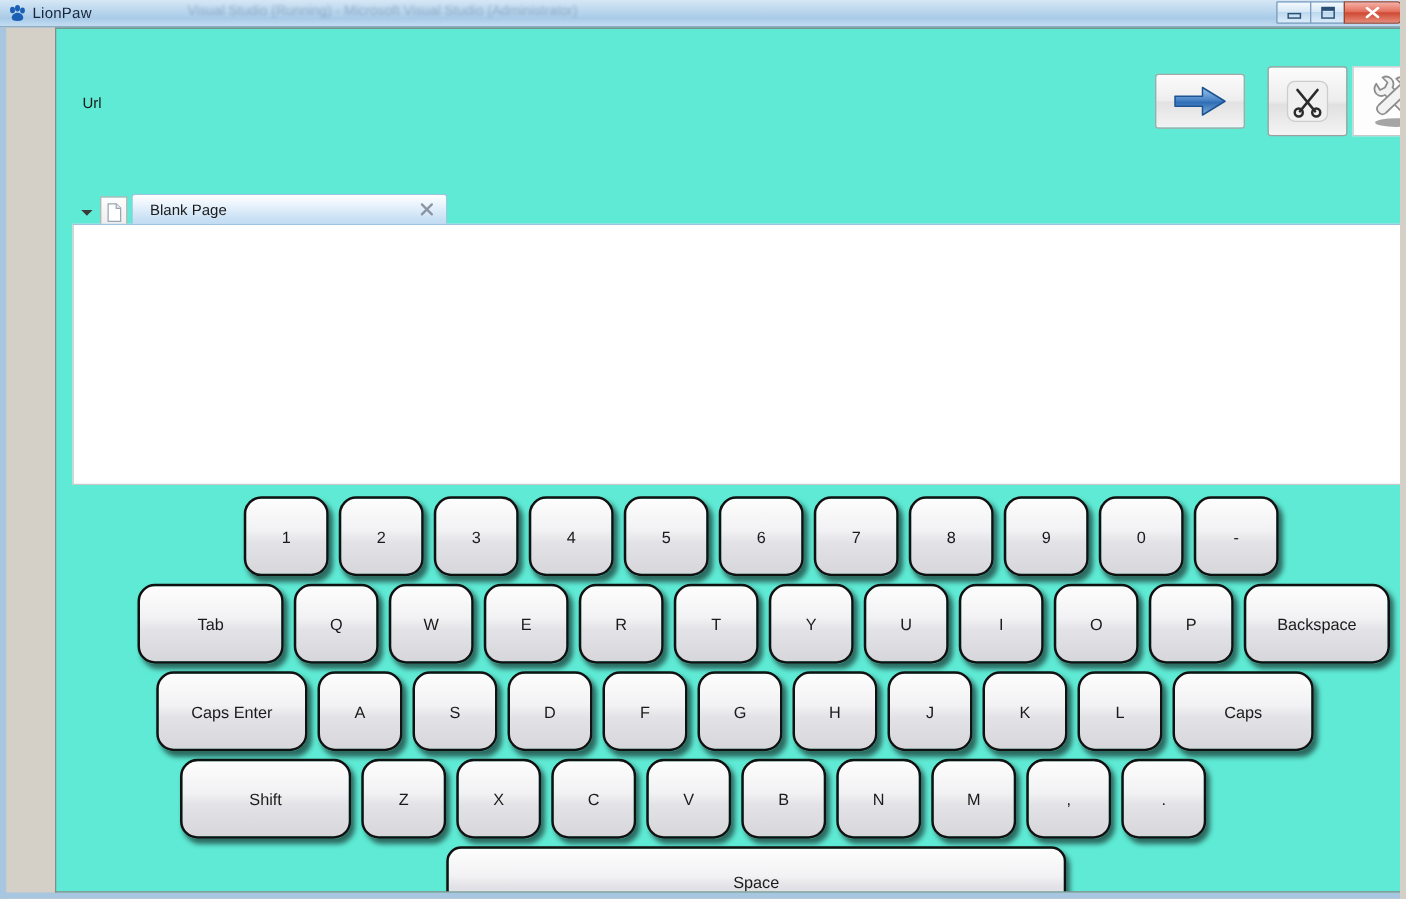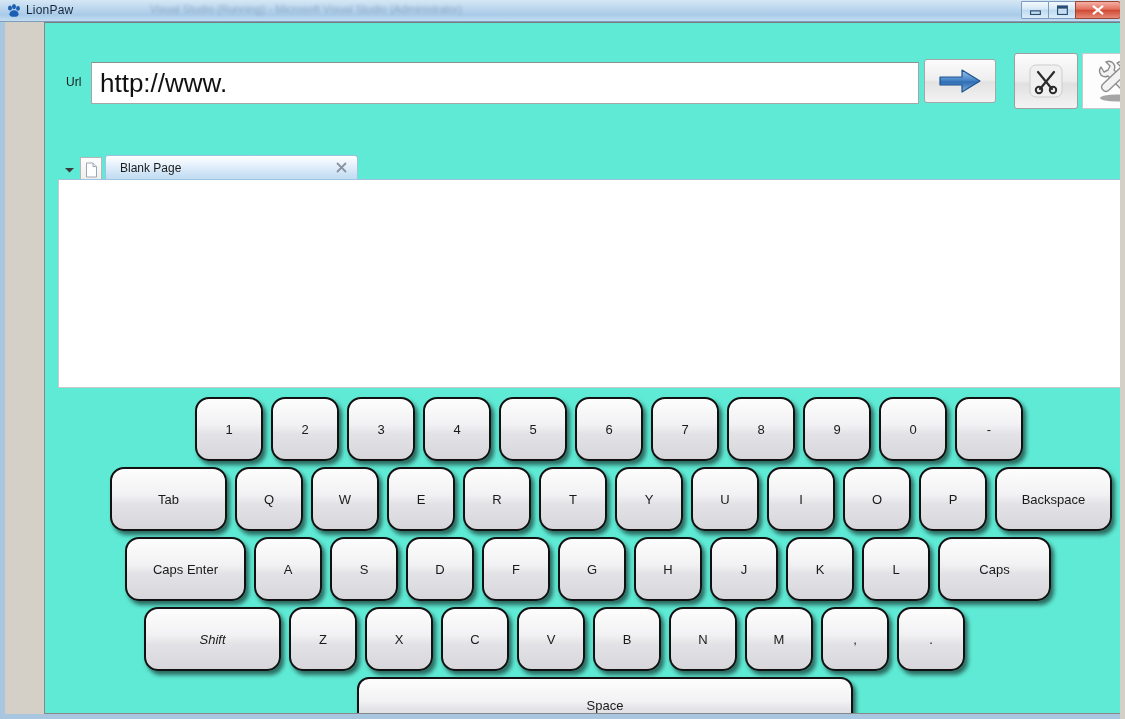--- a/index.html
+++ b/index.html
@@ -312,21 +312,20 @@
         </svg>
       </div>
     </div>
   </div>
 
   <div class="winbody">
     <div class="client">
 
       <div class="urlrow">
         <div class="url-label">Url</div>
-        <input class="url-input" type="text" value="http://www." style="">
 
         <div class="go-btn">
           <svg width="48" height="28" viewBox="0 0 48 28">
             <defs>
               <linearGradient id="arrG" x1="0" y1="0" x2="0" y2="1">
                 <stop offset="0%" stop-color="#9dc4ea"></stop>
                 <stop offset="45%" stop-color="#4a86c8"></stop>
                 <stop offset="55%" stop-color="#2f6db5"></stop>
                 <stop offset="100%" stop-color="#7fb0de"></stop>
               </linearGradient>
@@ -415,21 +414,21 @@
             <div class="key" style="left: 281px; width: 68px;">D</div>
             <div class="key" style="left: 357px; width: 68px;">F</div>
             <div class="key" style="left: 433px; width: 68px;">G</div>
             <div class="key" style="left: 509px; width: 68px;">H</div>
             <div class="key" style="left: 585px; width: 68px;">J</div>
             <div class="key" style="left: 661px; width: 68px;">K</div>
             <div class="key" style="left: 737px; width: 68px;">L</div>
             <div class="key" style="left: 813px; width: 113px;">Caps</div>
           </div>
           <div class="krow" style="left: 99px; top: 218px;">
-            <div class="key" style="left: 0px; width: 137px; font-style: italic;">Shift</div>
+            <div class="key" style="left: 0px; width: 137px;">Shift</div>
             <div class="key" style="left: 145px; width: 68px;">Z</div>
             <div class="key" style="left: 221px; width: 68px;">X</div>
             <div class="key" style="left: 297px; width: 68px;">C</div>
             <div class="key" style="left: 373px; width: 68px;">V</div>
             <div class="key" style="left: 449px; width: 68px;">B</div>
             <div class="key" style="left: 525px; width: 68px;">N</div>
             <div class="key" style="left: 601px; width: 68px;">M</div>
             <div class="key" style="left: 677px; width: 68px;">,</div>
             <div class="key" style="left: 753px; width: 68px;">.</div>
           </div>

